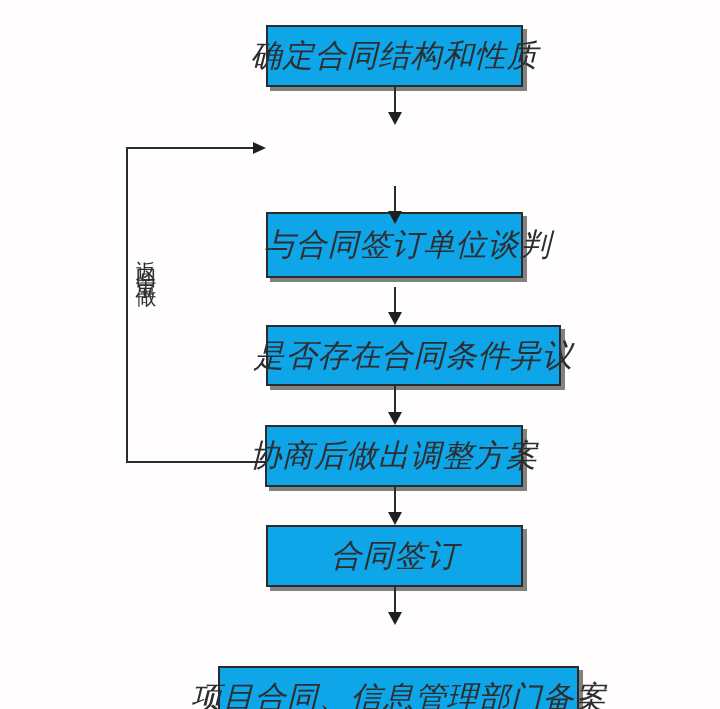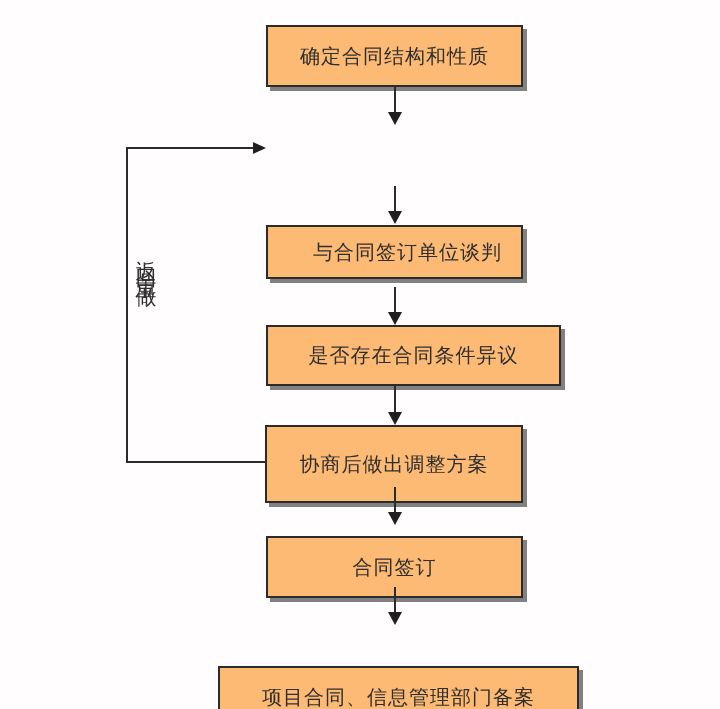--- a/index.html
+++ b/index.html
@@ -12,29 +12,30 @@
     width: 720px;
     height: 709px;
     background: #fffdfe;
     overflow: hidden;
     font-family: "Liberation Serif", "DejaVu Serif", serif;
   }
   .node {
     position: absolute;
     box-sizing: border-box;
     border: 2px solid #2b2b2b;
-    background: #fdba74;
+    background: #0ea5e9;
     box-shadow: 4px 4px 0 #818181;
     display: flex;
     align-items: center;
     justify-content: center;
-    font-size: 20px;
+    font-size: 31px;
     color: #2e2e2e;
     letter-spacing: 1px;
     white-space: nowrap;
+    font-style: italic;
   }
   .line {
     position: absolute;
     background: #2b2b2b;
   }
   .arrow-down {
     position: absolute;
     width: 0;
     height: 0;
     border-left: 7px solid transparent;
@@ -54,24 +55,24 @@
     writing-mode: vertical-rl;
     text-orientation: upright;
     font-size: 21px;
     letter-spacing: 9px;
     color: #2e2e2e;
   }
 
   
   .n1 { left: 266px; top: 25px;  width: 257px; height: 62px; }
   .n2 { left: 265px; top: 124px; width: 258px; height: 62px; }
-  .n3 { left: 266px; top: 225px; width: 257px; height: 54px; padding-left: 26px; }
+  .n3 { left: 266px; top: 212px; width: 257px; height: 66px; padding-left: 26px; }
   .n4 { left: 266px; top: 325px; width: 295px; height: 61px; }
-  .n5 { left: 265px; top: 425px; width: 258px; height: 78px; }
-  .n6 { left: 266px; top: 525px; width: 257px; height: 62px; margin-top: 11px; }
+  .n5 { left: 265px; top: 425px; width: 258px; height: 62px; }
+  .n6 { left: 266px; top: 525px; width: 257px; height: 62px; }
   .n7 { left: 218px; top: 625px; width: 361px; height: 63px; margin-top: 41px; }
 
   
   .c1 { left: 394px; top: 87px;  width: 2px; height: 27px; }
   .c2 { left: 394px; top: 186px; width: 2px; height: 27px; }
   .c3 { left: 394px; top: 287px; width: 2px; height: 27px; }
   .c4 { left: 394px; top: 386px; width: 2px; height: 28px; }
   .c5 { left: 394px; top: 487px; width: 2px; height: 27px; }
   .c6 { left: 394px; top: 587px; width: 2px; height: 27px; }
 

